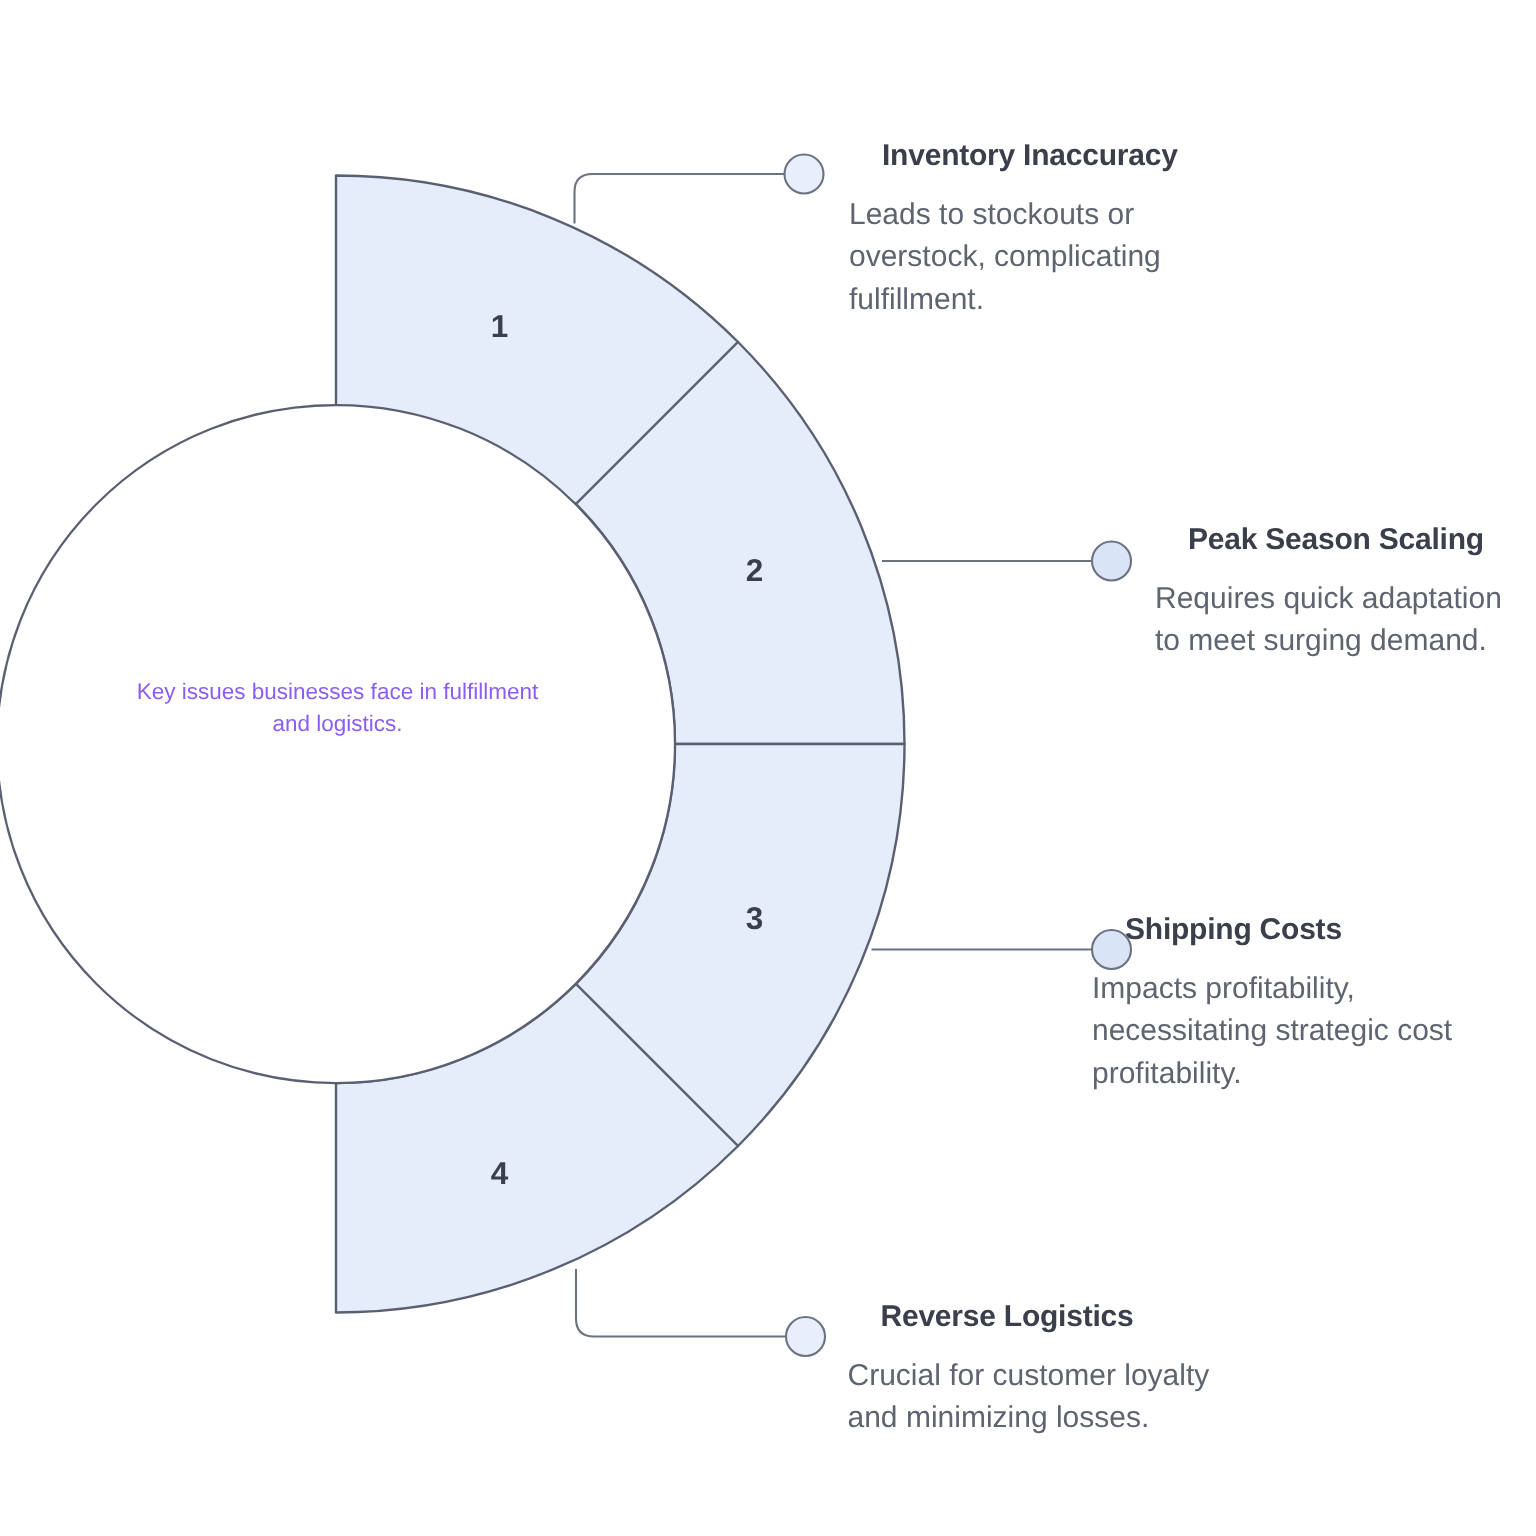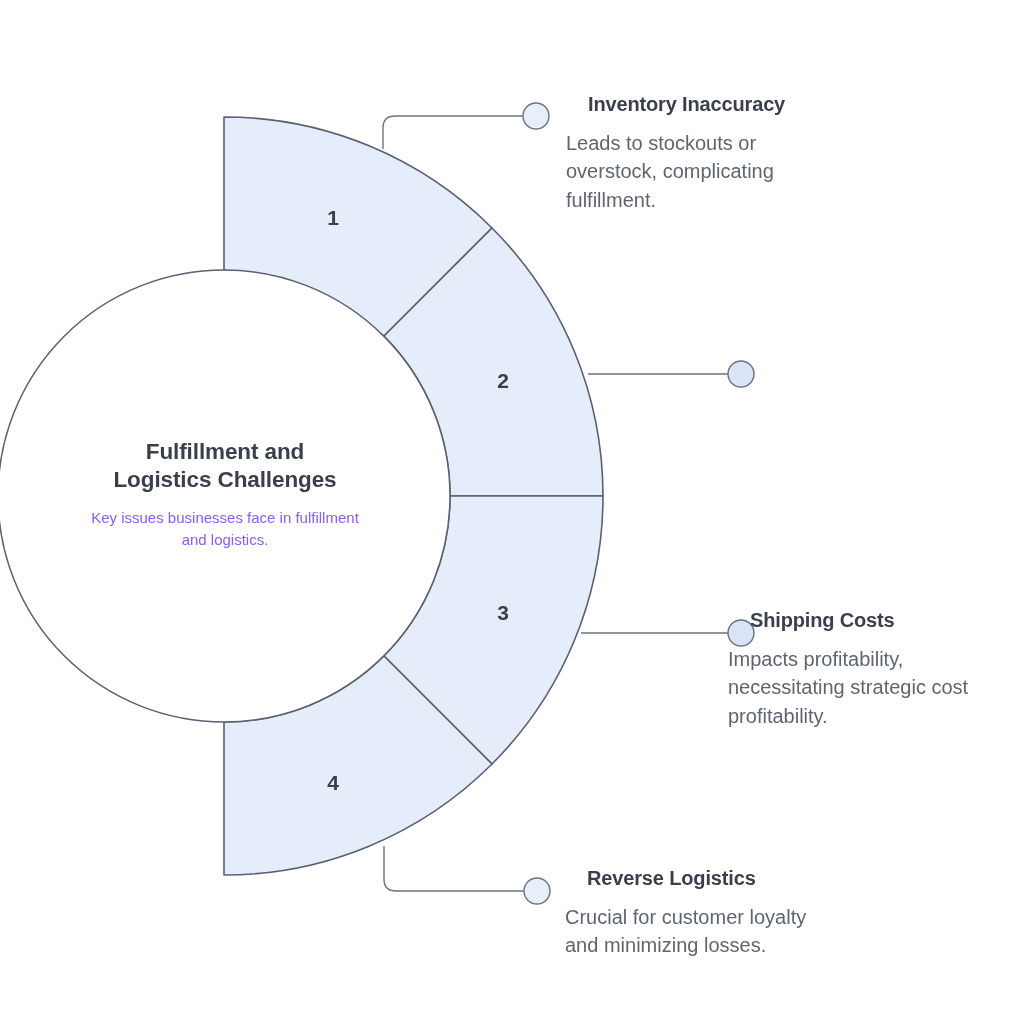--- a/index.html
+++ b/index.html
@@ -94,32 +94,32 @@
 
     <path d="M 384 846 L 384 879 Q 384 891 396 891 L 525 891" fill="none" stroke="#6b7280" stroke-width="1.4"></path>
 
     <circle cx="536" cy="116" r="13" fill="#e9eefb" stroke="#6b7280" stroke-width="1.4"></circle>
     <circle cx="741" cy="374" r="13" fill="#d9e4f7" stroke="#6b7280" stroke-width="1.4"></circle>
     <circle cx="741" cy="633" r="13" fill="#d9e4f7" stroke="#6b7280" stroke-width="1.4"></circle>
     <circle cx="537" cy="891" r="13" fill="#e9eefb" stroke="#6b7280" stroke-width="1.4"></circle>
   </svg>
 
   <div class="center-block">
-    <div class="center-title">
-      <div>Fulfillment and</div>
-      <div>Logistics Challenges</div>
-    </div>
     <div class="center-sub">Key issues businesses face in fulfillment and logistics.</div>
   </div>
 
   <div class="label-block" id="lbl1">
     <div class="label-title">Inventory Inaccuracy</div>
     <div class="label-desc">Leads to stockouts or overstock, complicating fulfillment.</div>
   </div>
 
+  <div class="label-block" id="lbl2">
+    <div class="label-title">Peak Season Scaling</div>
+    <div class="label-desc">Requires quick adaptation to meet surging demand.</div>
+  </div>
 
   <div class="label-block" id="lbl3">
     <div class="label-title">Shipping Costs</div>
     <div class="label-desc">Impacts profitability, necessitating strategic cost profitability.</div>
   </div>
 
   <div class="label-block" id="lbl4">
     <div class="label-title">Reverse Logistics</div>
     <div class="label-desc">Crucial for customer loyalty and minimizing losses.</div>
   </div>

